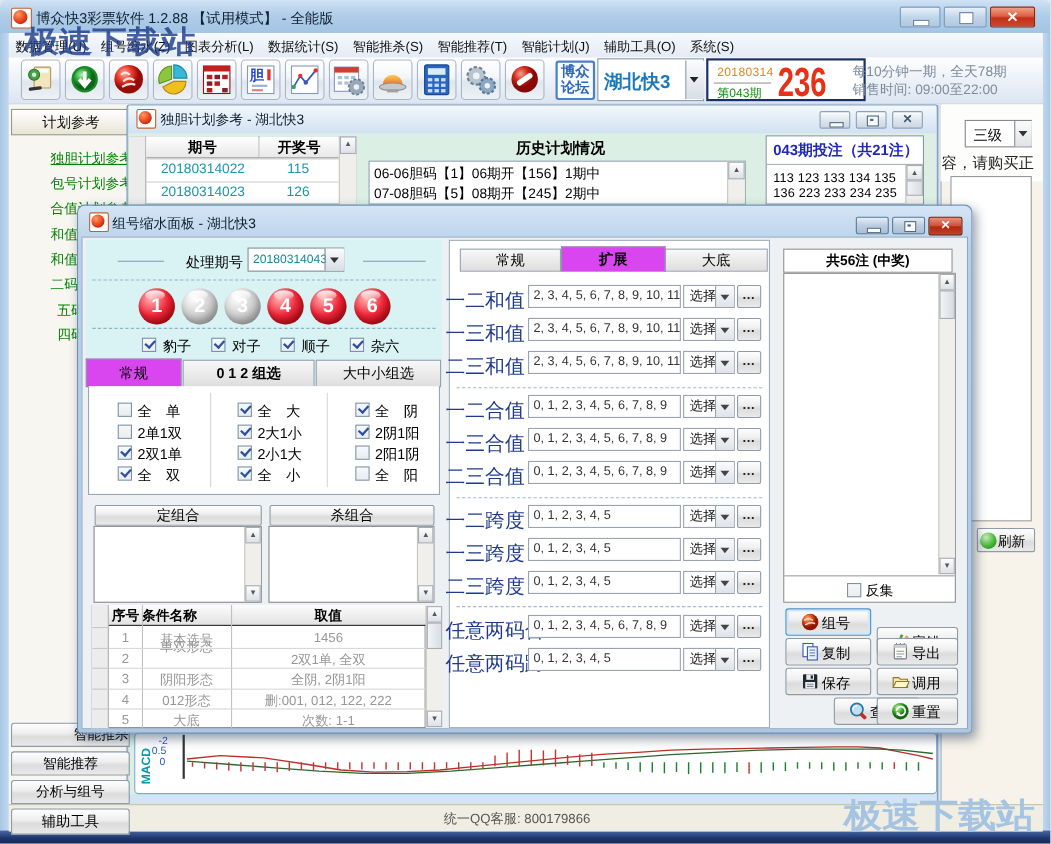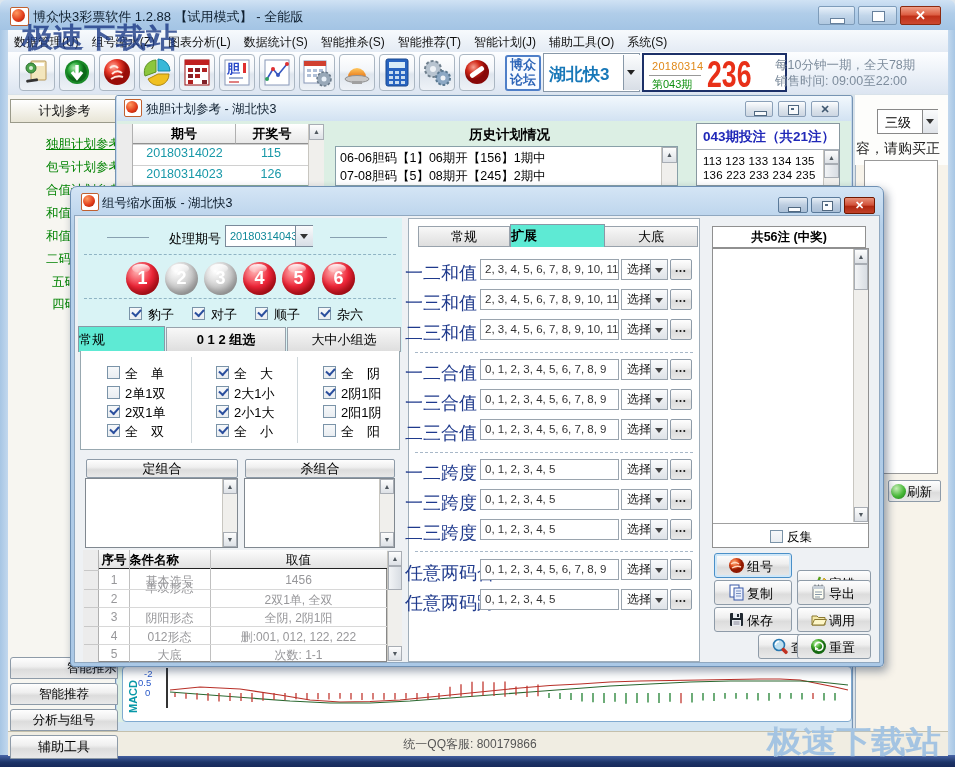--- a/index.html
+++ b/index.html
@@ -20,21 +20,21 @@
 .dash{position:absolute;border-top:1px dashed #8fb4c4;height:0}
 .lnk{position:absolute;color:#028302;font-size:12.5px;white-space:nowrap}
 .wbtn{position:absolute;border-radius:2px;box-sizing:border-box}
 .row-lbl{position:absolute;color:#1f3a8c;font-size:18px;width:72px;text-align:left;white-space:nowrap}
 .row-in{position:absolute;background:#fff;border:1px solid #9aa4ae;box-sizing:border-box;font-size:11.5px;color:#333;line-height:19px;padding-left:4px;white-space:nowrap;overflow:hidden;width:139px;height:21px}
 .row-sel{position:absolute;width:47px;height:21px;background:#fff;border:1px solid #9aa4ae;box-sizing:border-box;font-size:12px;color:#111;line-height:19px;padding-left:5px}
 .row-sel i{position:absolute;right:0;top:0;width:16px;height:19px;background:linear-gradient(#fafbfc,#dfe3e8);border-left:1px solid #9aa4ae;font-style:normal}
 .row-sel i:after{content:"";position:absolute;left:4px;top:8px;border:4px solid transparent;border-top:5px solid #444}
 .row-dot{position:absolute;width:22px;height:21px;text-align:center;line-height:17px;font-weight:bold;color:#222;letter-spacing:1px}
 .selarr{position:absolute;width:0;height:0;border:4px solid transparent;border-top:5px solid #333}
-.tab-on{position:absolute;background:#5eead4;border:1px solid #8a98a6;border-bottom:none;box-sizing:border-box;text-align:left;font-size:13px;color:#000}
+.tab-on{position:absolute;background:#d946ef;border:1px solid #8a98a6;border-bottom:none;box-sizing:border-box;text-align:center;font-size:13px;color:#000}
 .tab-off{position:absolute;background:linear-gradient(#f8f8f8,#dedede);border:1px solid #98a2ac;box-sizing:border-box;text-align:center;font-size:13px;color:#000}
 .num{font-size:11.5px;color:#000;letter-spacing:0.2px;white-space:nowrap}
 </style>
 </head>
 <body>
 
 <div class="a" style="left:0;top:0;width:955px;height:30px;background:linear-gradient(#d0e2f4,#b0cde9 45%,#a3c4e4);border-bottom:1px solid #8fb0d0;border-radius:6px 6px 0 0"></div>
 <div class="a" style="left:0;top:30px;width:8px;height:725px;background:linear-gradient(90deg,#a7c6e4,#c2d8ee)"></div>
 <div class="a" style="left:948px;top:30px;width:7px;height:725px;background:linear-gradient(90deg,#c2d8ee,#a7c6e4)"></div>
 <div class="a" style="left:0;top:755px;width:955px;height:12px;background:linear-gradient(#4a66a8,#1c3468 60%,#16295a)"></div>
@@ -451,21 +451,21 @@
       <div class="sba" style="top:0;height:15px">▲</div>
       <div class="sba" style="bottom:0;top:auto;height:15px">▼</div>
     </div>
   </div>
 
 <div class="a" style="left:83px;top:550px;width:304px;height:112px;background:#fff;border:1px solid #888;box-sizing:border-box"></div>
 <div class="a" style="left:83px;top:550px;width:16px;height:112px;background:#ececec;border-right:1px solid #b0b0b0;box-sizing:border-box"></div>
 <div class="a" style="left:99px;top:550px;width:288px;height:19px;background:linear-gradient(#fcfcfc,#e2e2e2);border-bottom:1px solid #222;box-sizing:border-box"></div>
 <div class="a" style="left:99px;top:552px;width:30px;text-align:center;font-size:12.5px;font-weight:bold">序号</div>
 <div class="a" style="left:129px;top:552px;width:81px;font-size:12.5px;font-weight:bold">条件名称</div>
-<div class="a" style="left:210px;top:552px;width:177px;text-align:center;font-size:12.5px;font-weight:normal">取值</div>
+<div class="a" style="left:210px;top:552px;width:177px;text-align:center;font-size:12.5px;font-weight:bold">取值</div>
 <div class="a" style="left:129px;top:550px;width:1px;height:112px;background:#c0c0c0"></div>
 <div class="a" style="left:210px;top:550px;width:1px;height:112px;background:#c0c0c0"></div>
 <div class="a" style="left:99px;top:573px;width:30px;text-align:center;font-size:12px;color:#97979a">1</div>
 <div class="a" style="left:129px;top:573px;width:81px;text-align:center;font-size:12px;color:#97979a">基本选号</div>
 <div class="a" style="left:210px;top:573px;width:177px;text-align:center;font-size:12px;color:#97979a">1456</div>
 <div class="a" style="left:84px;top:570px;width:15px;border-top:1px solid #c8c8c8"></div>
 <div class="a" style="left:99px;top:592px;width:30px;text-align:center;font-size:12px;color:#97979a">2</div>
 <div class="a" style="left:129px;top:580px;width:81px;text-align:center;font-size:12px;color:#97979a">单双形态</div>
 <div class="a" style="left:210px;top:592px;width:177px;text-align:center;font-size:12px;color:#97979a">2双1单, 全双</div>
 <div class="a" style="left:99px;top:589px;width:288px;border-top:1px solid #d8d8d8"></div>

